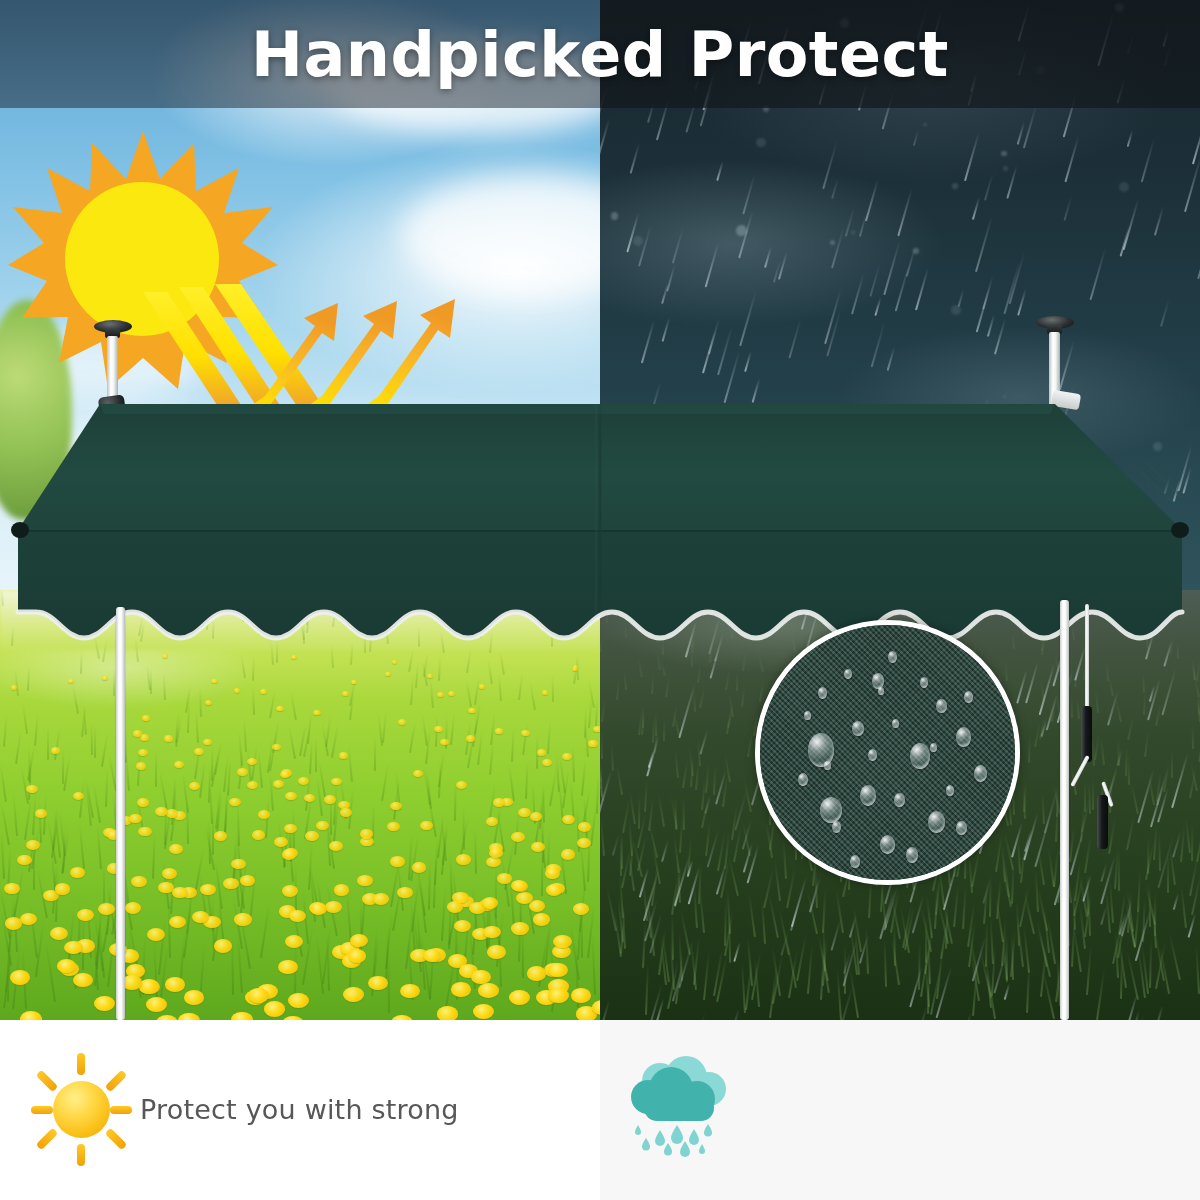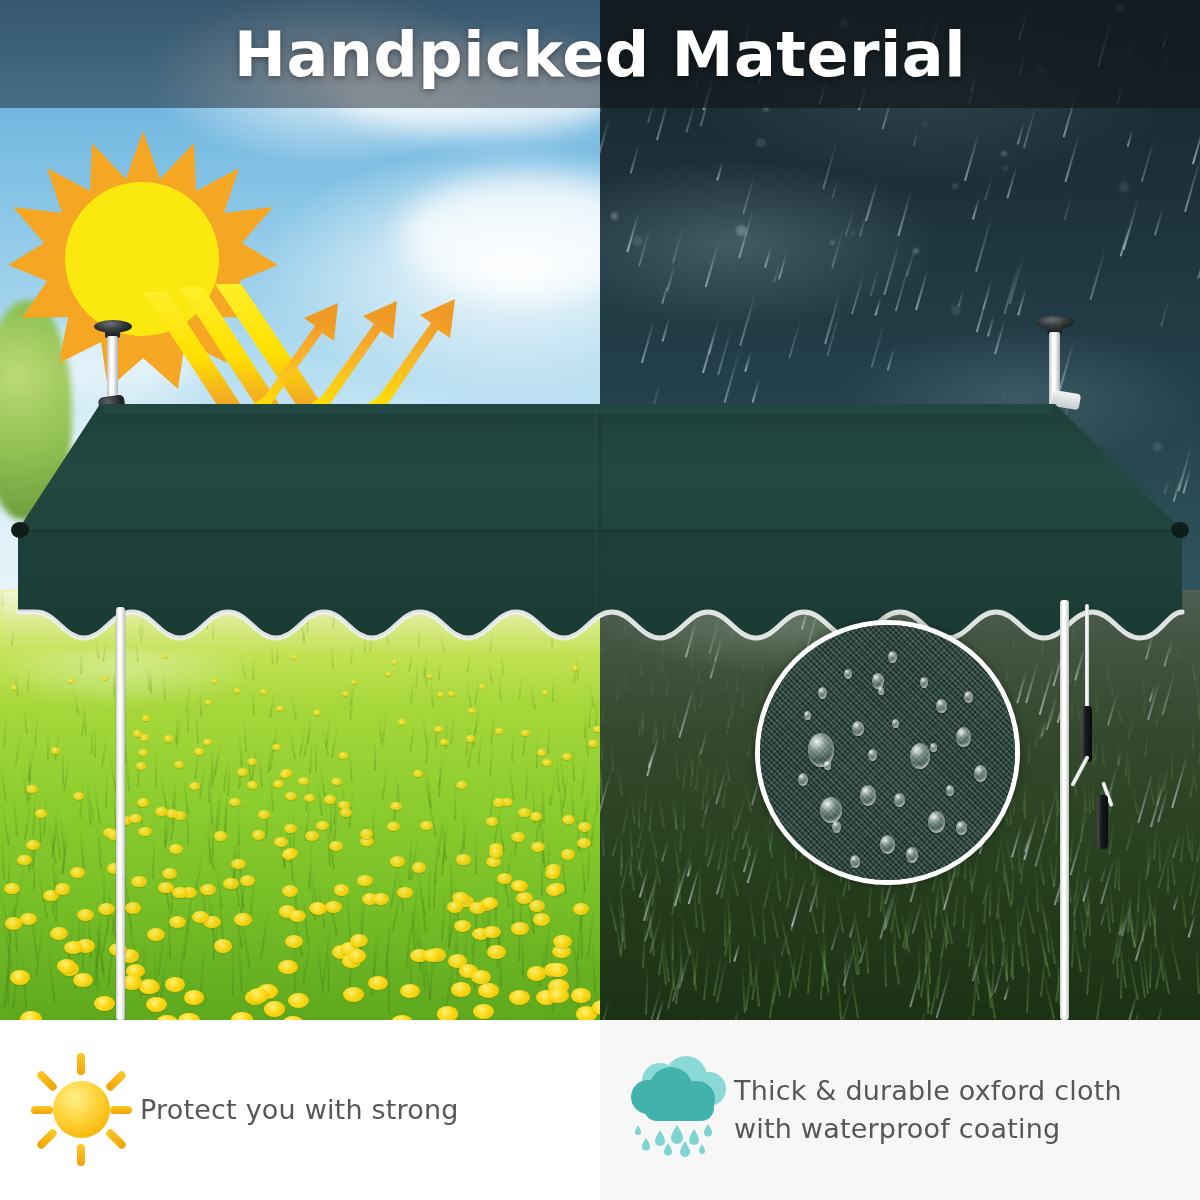--- a/index.html
+++ b/index.html
@@ -1790,21 +1790,21 @@
         <div class="bead" style="left:90px;top:230px;width:10px;height:13px;"></div>
         <div class="bead" style="left:170px;top:118px;width:7px;height:9px;"></div>
         <div class="bead" style="left:44px;top:86px;width:7px;height:9px;"></div>
         <div class="bead" style="left:118px;top:62px;width:6px;height:8px;"></div>
       </div>
   </div>
 
   <div class="header">
     <div class="hdr-l"></div>
     <div class="hdr-r"></div>
-    <div class="hdr-title">Handpicked Material</div>
+    <div class="hdr-title">Handpicked Protect</div>
   </div>
 
   <div class="captions">
 
     <div class="cap-panel cap-left">
       <div class="cap-icon">
         <div class="ic-sun-disc"></div>
         <div class="ic-ray" style="left:55px;top:2px;width:8px;height:22px;"></div>
         <div class="ic-ray" style="left:55px;top:93px;width:8px;height:22px;"></div>
         <div class="ic-ray" style="left:9px;top:55px;width:22px;height:8px;"></div>
@@ -1840,20 +1840,16 @@
             <path d="M92,73 q4,6 4,8.5 a4,4 0 0 1 -8,0 q0,-2.5 4,-8.5 Z"></path>
             <path d="M44,79 q5,8 5,11 a5,5 0 0 1 -10,0 q0,-3 5,-11 Z"></path>
             <path d="M69,90 q5,8 5,11 a5,5 0 0 1 -10,0 q0,-3 5,-11 Z"></path>
             <path d="M52,92 q4,6 4,8.5 a4,4 0 0 1 -8,0 q0,-2.5 4,-8.5 Z"></path>
             <path d="M30,87 q4,6 4,8.5 a4,4 0 0 1 -8,0 q0,-2.5 4,-8.5 Z"></path>
             <path d="M22,74 q3,5 3,7 a3,3 0 0 1 -6,0 q0,-2 3,-7 Z"></path>
             <path d="M86,93 q3,5 3,7 a3,3 0 0 1 -6,0 q0,-2 3,-7 Z"></path>
           </g>
         </svg>
       </div>
-      <div class="cap-text">
-        <span>Thick &amp; durable oxford cloth</span>
-        <span class="l2">with waterproof coating</span>
-      </div>
     </div>
   </div>
 
 </div>
 
 </body></html>

